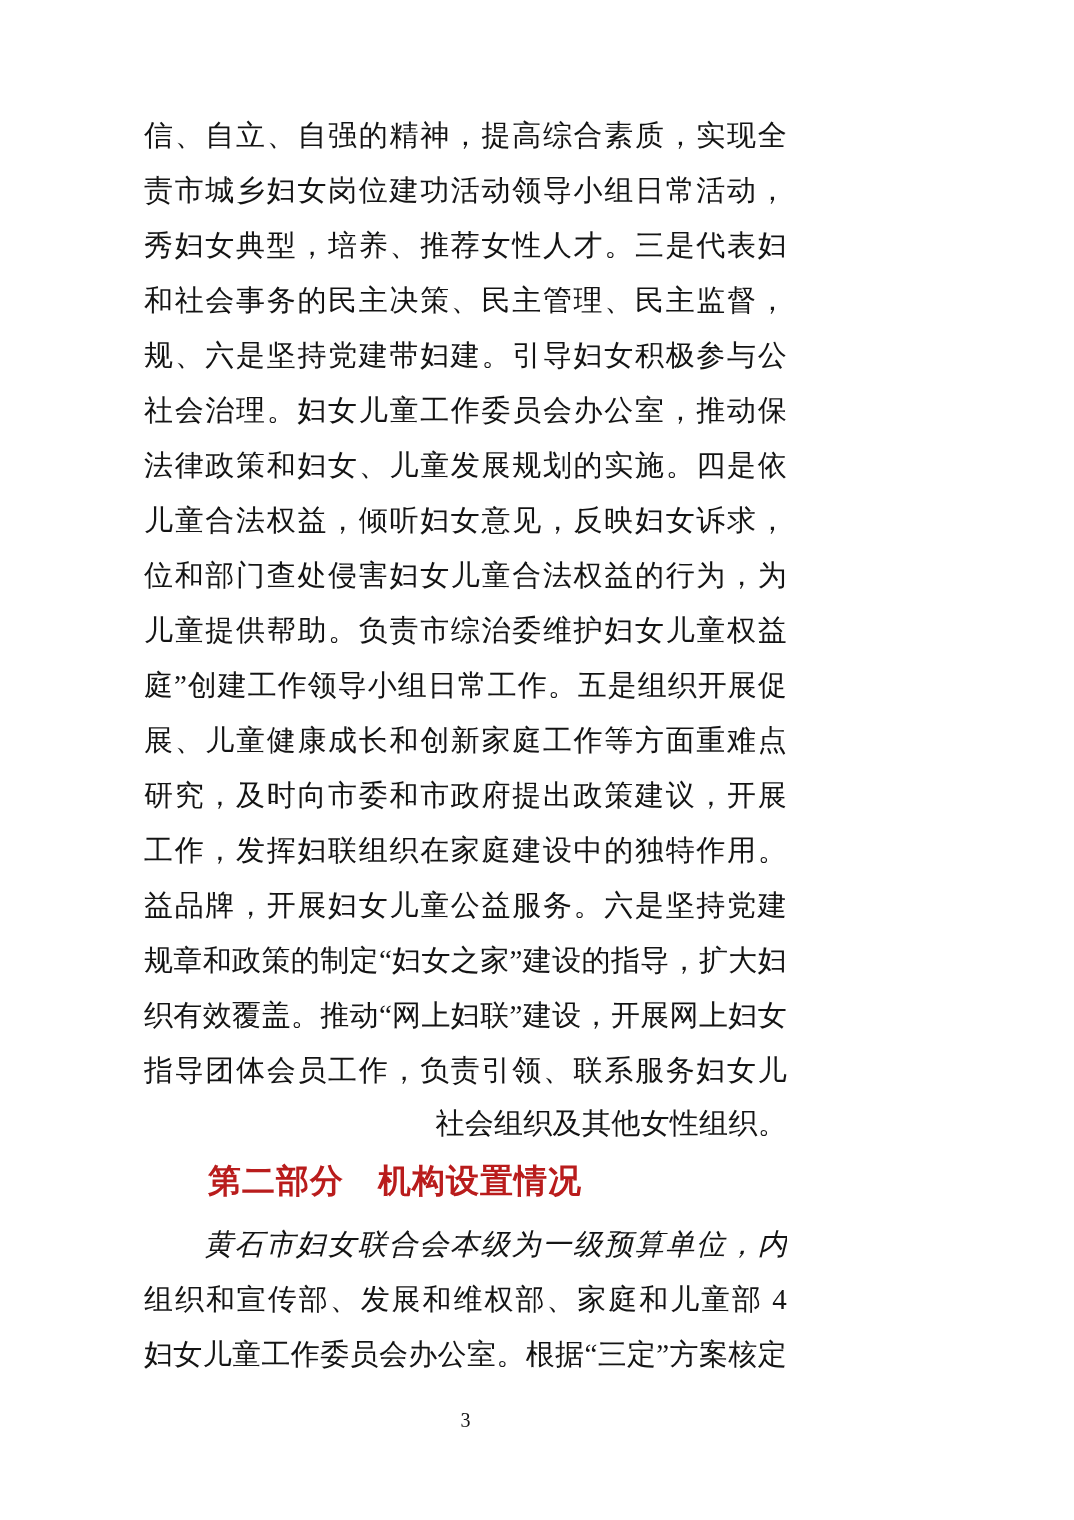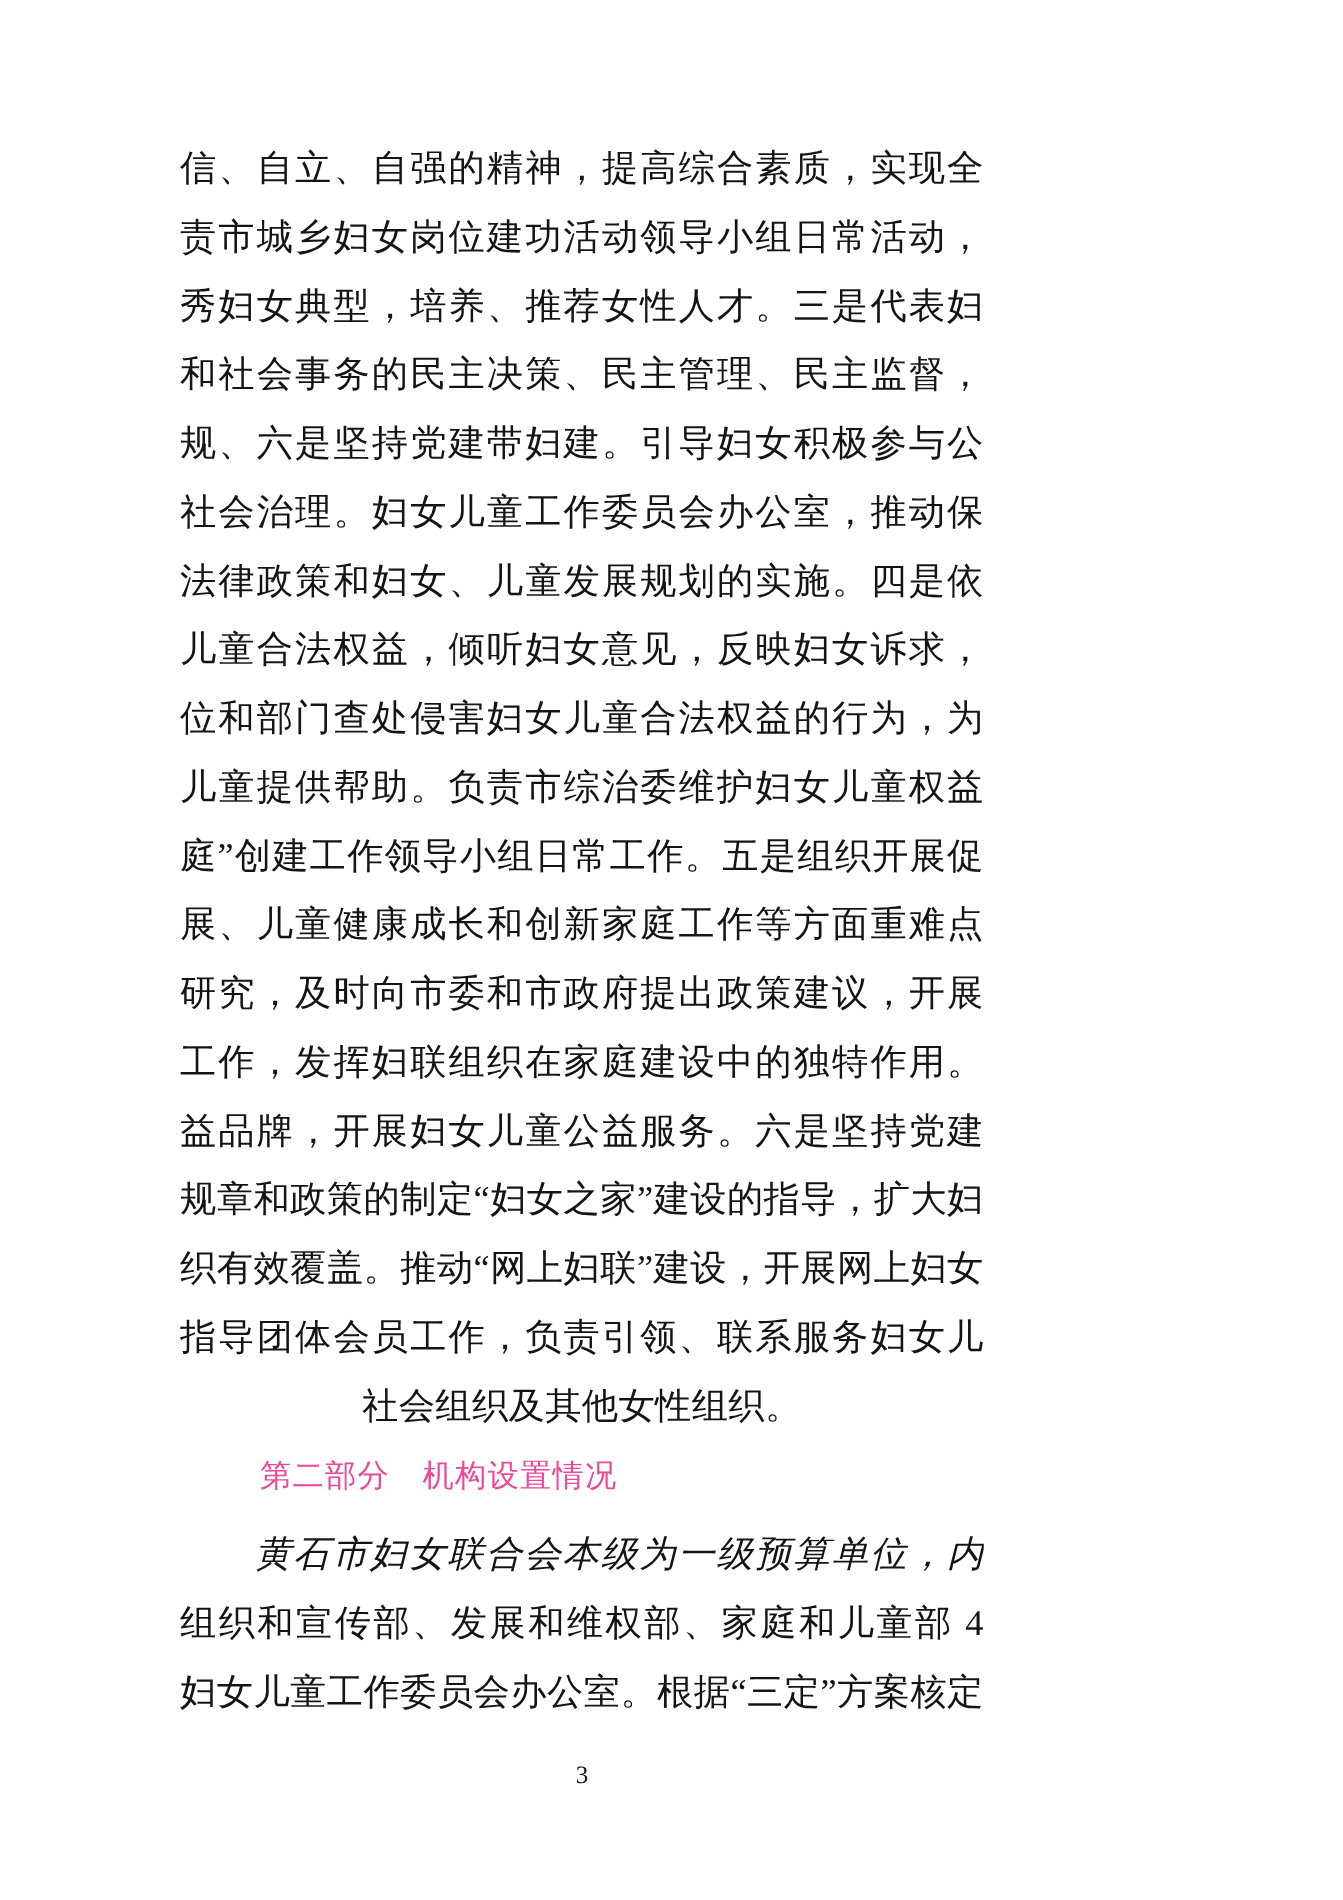--- a/index.html
+++ b/index.html
@@ -21,37 +21,38 @@
   .para .line {
     font-size: 29px;
     line-height: 55px;
     height: 55px;
     overflow: hidden;
     text-align: justify;
     text-align-last: justify;
     letter-spacing: 0.3px;
   }
   .para .line.para-end {
-    text-align: center;
+    text-align: right;
     text-align-last: auto;
+    font-family: Liberation Mono, monospace;
   }
   .para .line.first-indent {
     padding-left: 60px;
     font-style: italic;
   }
   .heading {
     font-family: "Liberation Sans", sans-serif;
-    font-weight: normal;
-    font-size: 25px;
+    font-weight: bold;
+    font-size: 33px;
     line-height: 52px;
     height: 52px;
     margin: 2px 0 10px 0;
     padding-left: 64px;
     letter-spacing: 1px;
-    color: #ec4899;
+    color: #b91c1c;
   }
   .page-number {
     position: absolute;
     left: 0;
     right: 0;
     top: 1410px;
     text-align: center;
     font-size: 20px;
     line-height: 1;
     color: #141414;

